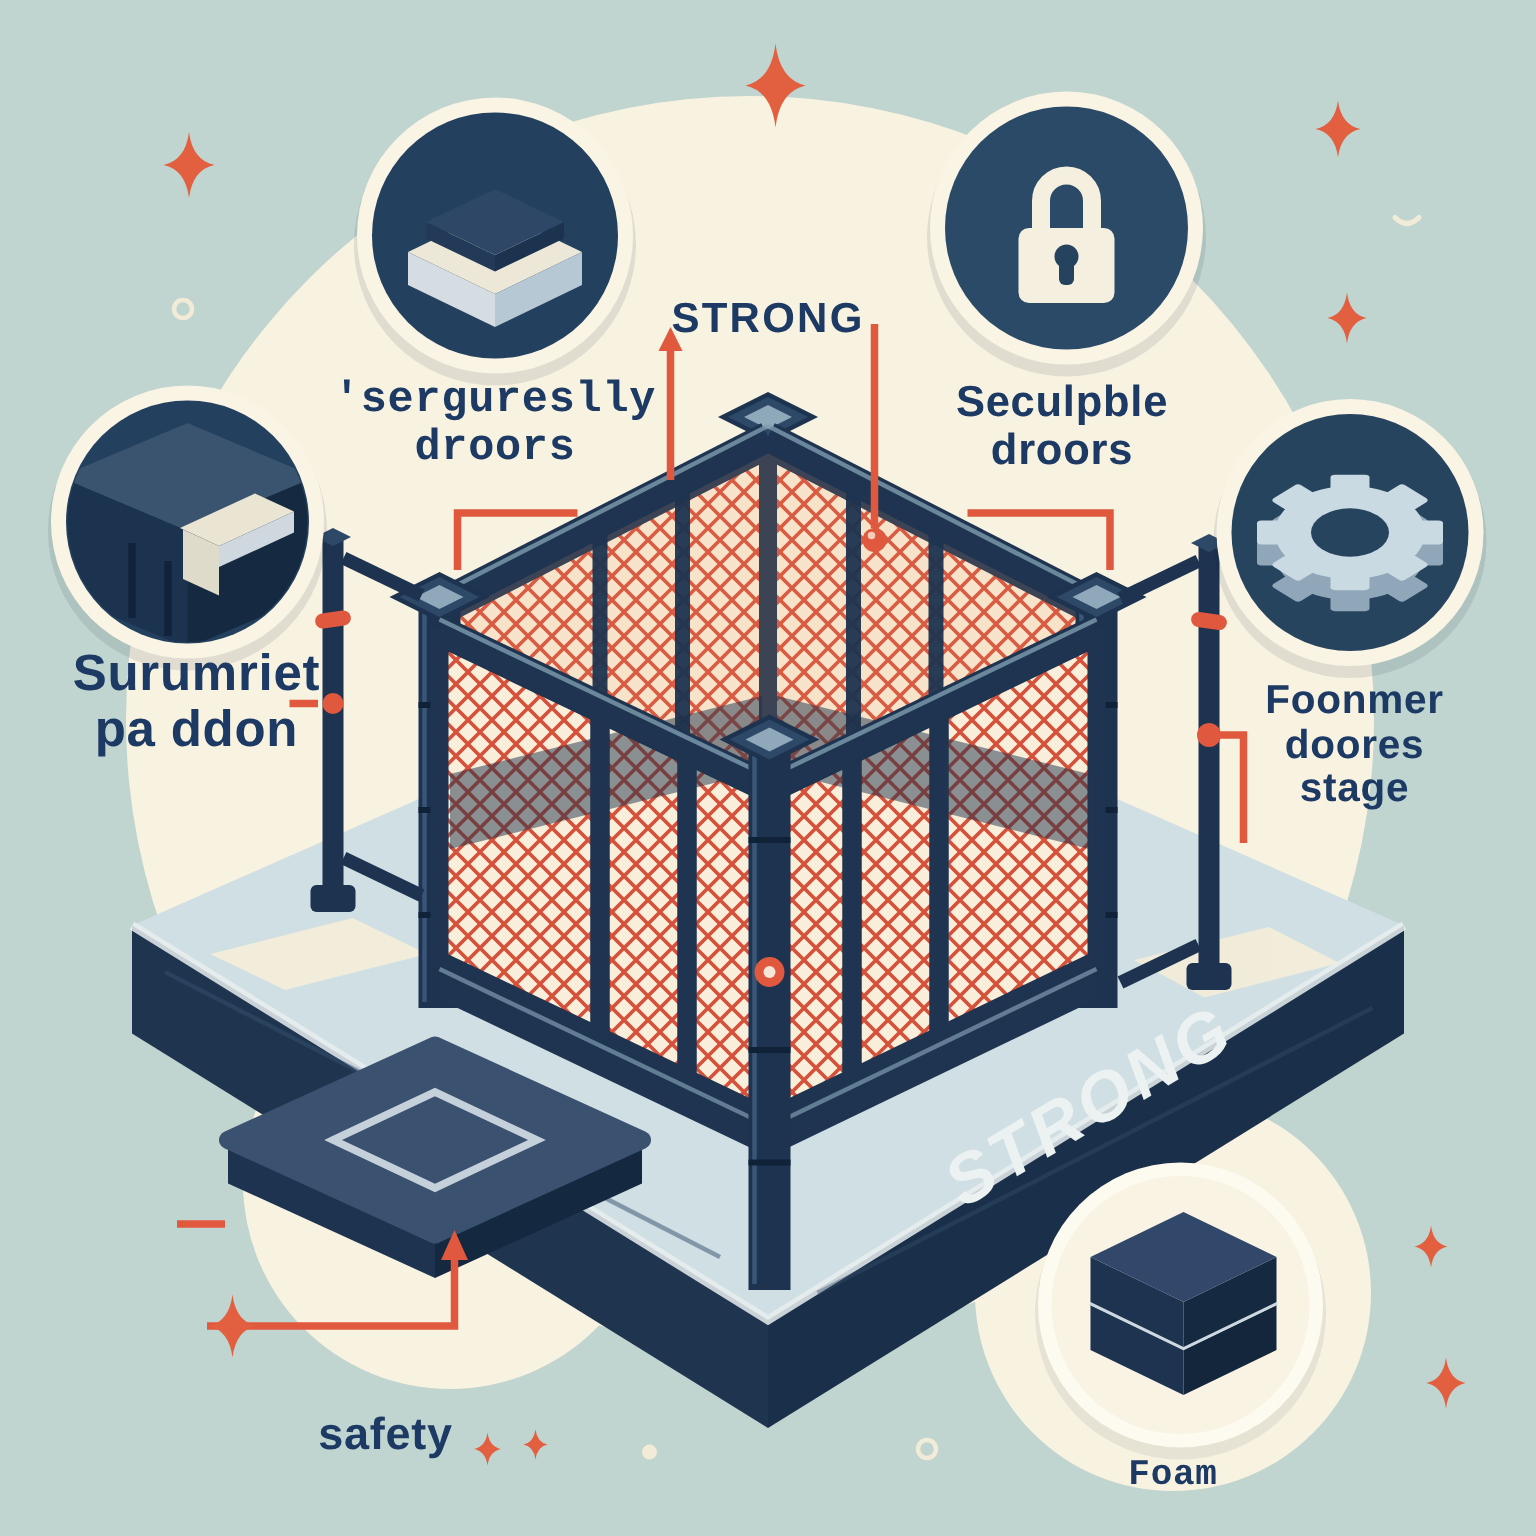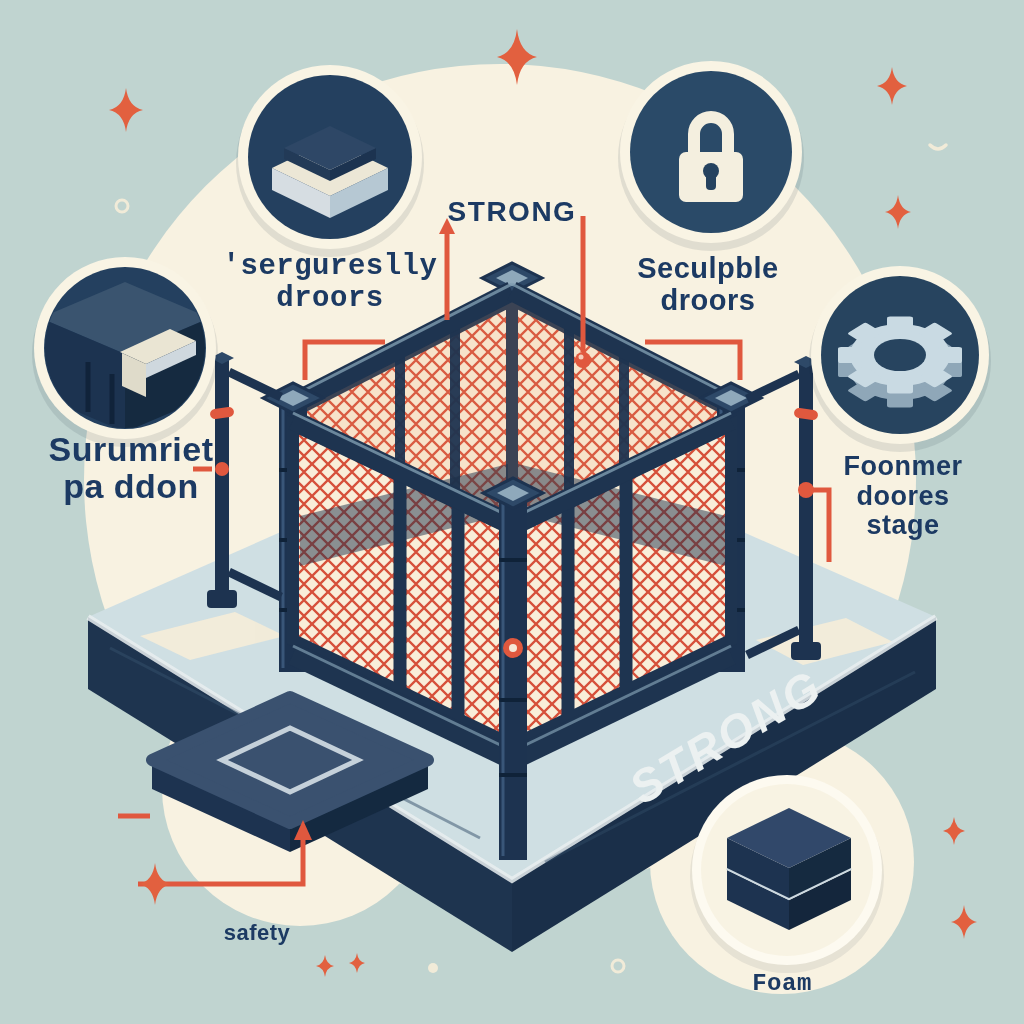--- a/index.html
+++ b/index.html
@@ -7,21 +7,21 @@
          font-family:"Liberation Sans", sans-serif;}
   .stage svg{position:absolute;left:0;top:0;}
   .lbl{position:absolute;font-weight:bold;color:#1c3a63;text-align:center;line-height:1.1;
        letter-spacing:.5px;font-family:"Liberation Sans", sans-serif;white-space:nowrap;}
   .lbl .ln{display:block;}
   .lbl-stage      {left:330px;top:251px;transform:translateX(-50%);font-size:29px;font-family:Liberation Mono, monospace;}
   .lbl-strongtop  {left:512px;top:197px;transform:translateX(-50%);font-size:28px;font-weight:800;letter-spacing:1.5px;}
   .lbl-securable  {left:708px;top:253px;transform:translateX(-50%);font-size:29px;}
   .lbl-cornerpad  {left:131px;top:431px;transform:translateX(-50%);font-size:34px;}
   .lbl-lockeddoors{left:903px;top:452px;transform:translateX(-50%);font-size:27px;}
-  .lbl-safety     {left:257px;top:921px;transform:translateX(-50%);font-size:22px;}
+  .lbl-safety     {left:257px;top:940px;transform:translateX(-50%);font-size:30px;}
   .lbl-foam       {left:782px;top:971px;transform:translateX(-50%);font-size:24px;font-family:Liberation Mono, monospace;}
   .lbl-fascia     {left:726px;top:737px;transform:translate(-50%,-50%) rotate(-31deg);
                    font-size:46px;font-style:italic;font-weight:800;color:#ecf1f1;
                    letter-spacing:3px;}
 </style>
 </head>
 <body>
 
 <div class="stage">
 

